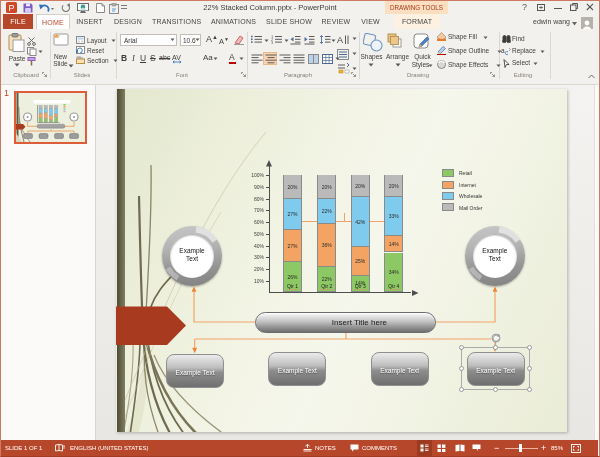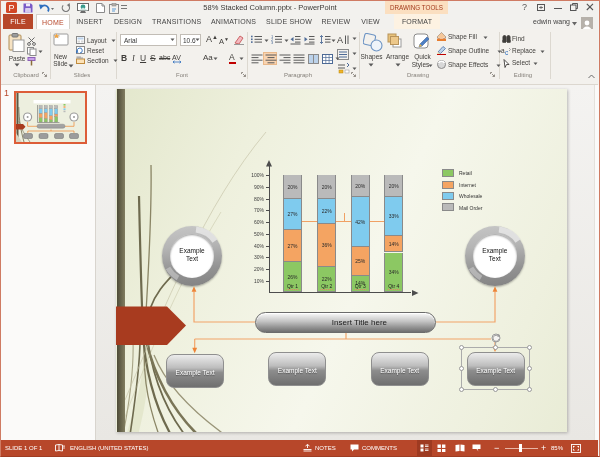--- a/index.html
+++ b/index.html
@@ -74,21 +74,21 @@
         <path d="M 0.5 0.5 L 6 0.5 L 8.5 3 L 8.5 9.5 L 0.5 9.5 Z" fill="#fff" stroke="#8a8a8a"></path>
         <path d="M 6 0.5 L 6 3 L 8.5 3" fill="none" stroke="#8a8a8a"></path>
       </svg>
     <svg class="abs" style="left:109px;top:2.5px;" width="10" height="11">
         <rect x="0.5" y="1.5" width="9" height="9" fill="#f5f2ee" stroke="#8a8a8a"></rect>
         <rect x="3" y="0.5" width="4" height="2.5" fill="#b0aca6" stroke="#8a8a8a" stroke-width="0.6"></rect>
         <path d="M 3 6 L 7 6 M 3 8 L 6 8" stroke="#5b9bd5" stroke-width="1"></path>
       </svg>
     <div class="abs" style="left:121px;top:5px;width:6px;height:1px;background:#777;"></div>
     <div class="abs" style="left:121px;top:8px;width:6px;height:1px;background:#777;"></div>
-    <div class="abs" style="left:150px;top:3px;width:240px;text-align:center;font-size:7.5px;color:#3d3a36;">58% Stacked Column.pptx - PowerPoint</div>
+    <div class="abs" style="left:150px;top:3px;width:240px;text-align:center;font-size:7.5px;color:#3d3a36;">22% Stacked Column.pptx - PowerPoint</div>
     <div class="abs" style="left:385px;top:0;width:63px;height:14px;background:#fbdfc0;color:#a33a1c;font-size:6.3px;text-align:center;line-height:15px;">DRAWING TOOLS</div>
     <div class="abs" style="left:522px;top:2px;font-size:9px;color:#555;">?</div>
     <svg class="abs" style="left:537px;top:4px;" width="8" height="7">
         <rect x="0.5" y="0.5" width="7" height="6" fill="none" stroke="#555"></rect>
         <path d="M 2 3.5 L 6 3.5 M 4 2 L 4 5" stroke="#555" stroke-width="0.8"></path>
       </svg>
     <div class="abs" style="left:554px;top:7.5px;width:8px;height:1.2px;background:#555;"></div>
     <svg class="abs" style="left:570px;top:3px;" width="8" height="8">
         <rect x="0.5" y="2" width="5.5" height="5.5" fill="#f2f1ee" stroke="#555"></rect>
         <path d="M 2.5 2 L 2.5 0.5 L 7.6 0.5 L 7.6 5.5 L 6 5.5" fill="none" stroke="#555"></path>

